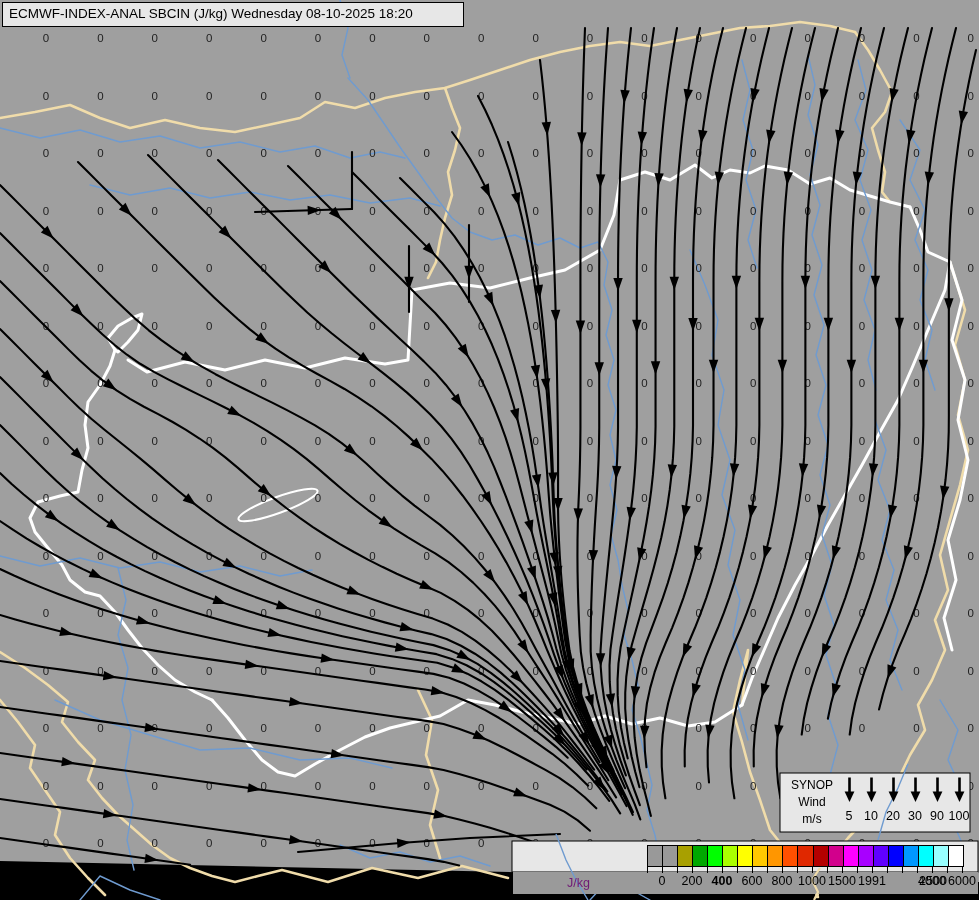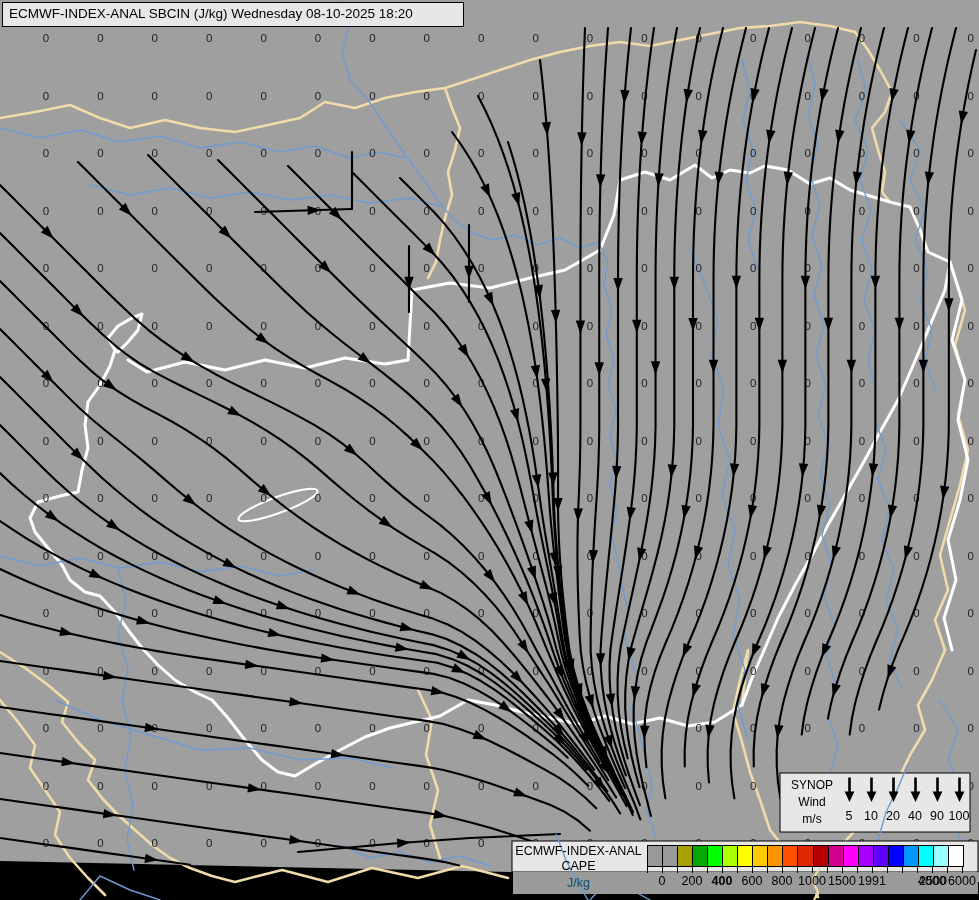--- a/index.html
+++ b/index.html
@@ -16,21 +16,21 @@
     font-size:12px;line-height:17px;color:#000;}
   .wind-legend .warrows{position:absolute;left:58px;top:3px;height:28px;display:flex;}
   .wind-legend .warrow{width:22px;display:flex;justify-content:center;}
   .wind-legend .wspeeds{position:absolute;left:58px;top:36px;display:flex;}
   .wind-legend .wspeed{width:22px;text-align:center;font-size:12.5px;color:#000;}
   
   .cape-legend{position:absolute;left:512px;top:841px;width:467px;height:59px;z-index:4;}
   .cape-legend .ctexts{position:absolute;left:0;top:3px;width:133px;text-align:center;
     font-size:12.5px;line-height:15px;color:#000;}
   .cape-legend .cunit{position:absolute;left:0;top:35px;width:133px;text-align:center;
-    font-size:12.5px;color:#0c4a6e;}
+    font-size:12.5px;color:#701a75;}
   .colorbar{position:absolute;left:135px;top:4px;width:317px;height:22px;
     border:1px solid #000;display:flex;box-sizing:border-box;background:#fff;}
   .colorbar .cell{flex:1 1 0;border-right:1px solid #000;}
   .colorbar .cell:last-child{border-right:none;}
   .cticks{position:absolute;left:135px;top:26px;width:317px;height:6px;}
   .cticks .tick{position:absolute;top:0;width:1px;height:6px;background:#000;}
   .clabels{position:absolute;left:135px;top:33px;width:330px;height:16px;}
   .clabels .clab{position:absolute;top:0;transform:translateX(-50%);
     font-size:12.5px;color:#000;white-space:nowrap;}
 </style>
@@ -622,31 +622,27 @@
           <svg width="13" height="27" viewBox="0 0 13 27">
             <line x1="6.5" y1="1.5" x2="6.5" y2="18" stroke="#000" stroke-width="2.6"></line>
             <polygon points="6.5,26 1.6,15.5 11.4,15.5" fill="#000"></polygon>
           </svg>
         </span>
       </div>
     <div class="wspeeds" id="wspeeds">
         <span class="wspeed">5</span>
         <span class="wspeed">10</span>
         <span class="wspeed">20</span>
-        <span class="wspeed">40</span>
+        <span class="wspeed">30</span>
         <span class="wspeed">90</span>
         <span class="wspeed">100</span>
       </div>
   </div>
 
   <div class="cape-legend">
-    <div class="ctexts">
-      <div>ECMWF-INDEX-ANAL</div>
-      <div>CAPE</div>
-    </div>
     <div class="cunit">J/kg</div>
     <div class="colorbar" id="colorbar">
         <div class="cell" style="background: rgb(153, 153, 153);"></div>
         <div class="cell" style="background: rgb(153, 153, 153);"></div>
         <div class="cell" style="background: rgb(168, 160, 0);"></div>
         <div class="cell" style="background: rgb(0, 168, 0);"></div>
         <div class="cell" style="background: rgb(0, 255, 0);"></div>
         <div class="cell" style="background: rgb(170, 255, 0);"></div>
         <div class="cell" style="background: rgb(255, 255, 0);"></div>
         <div class="cell" style="background: rgb(255, 200, 0);"></div>

